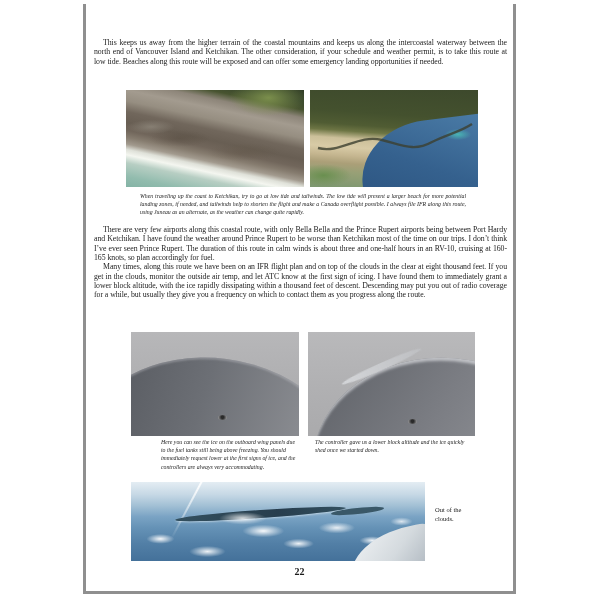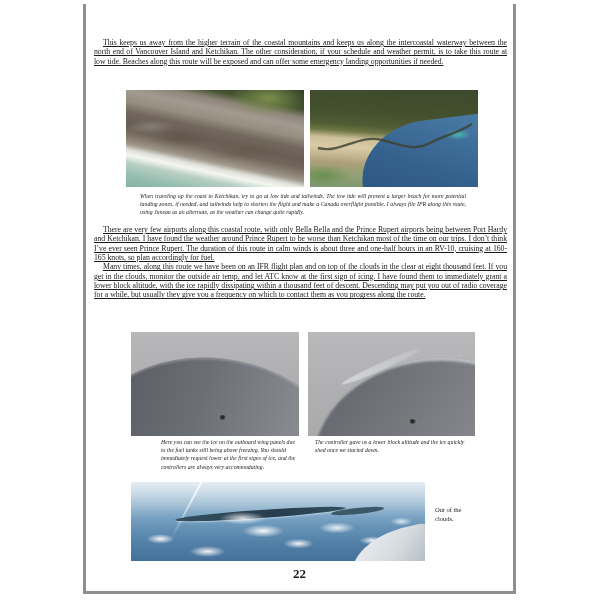--- a/index.html
+++ b/index.html
@@ -11,21 +11,20 @@
     border-left:3px solid #8f8f8f;
     border-right:3px solid #8f8f8f;
     border-bottom:3px solid #8f8f8f;
     box-sizing:border-box;
   }
   .page > *{position:absolute;}
 
   .bodytext{
     font-size:7.8px; line-height:9.35px; text-align:justify;
     letter-spacing:-0.05px;
-    text-decoration:underline;
   }
   .bodytext p{margin:0; text-indent:9px;}
 
   .para1{left:8px; top:34px; width:413px;}
   .block2{left:8px; top:221px; width:413px;}
 
   .photo{overflow:hidden; background:#cccccc;}
   .photo > *{position:absolute;}
 
   
@@ -122,21 +121,21 @@
   
   .caption{font-style:italic; font-size:5.8px; line-height:8.2px; text-align:justify;}
   .caption-coastal{left:54px; top:188px; width:326px;}
   .caption-wing-left{left:75px; top:434px; width:136px; text-align:left;}
   .caption-wing-right{left:229px; top:434px; width:150px; text-align:left;}
 
   .aerial-note{left:349px; top:502px; width:38px;
     font-size:6.5px; line-height:8.8px; text-align:left;}
 
   .page-number{left:0; top:562px; width:100%; text-align:center;
-    font-size:13px; font-weight:bold;}
+    font-size:10px; font-weight:bold;}
 </style>
 </head>
 <body>
 
 <div class="page">
 
   <div class="bodytext para1">
     <p>This keeps us away from the higher terrain of the coastal mountains and keeps us along the intercoastal waterway between the north end of Vancouver Island and Ketchikan. The other consideration, if your schedule and weather permit, is to take this route at low tide. Beaches along this route will be exposed and can offer some emergency landing opportunities if needed.</p>
   </div>
 

